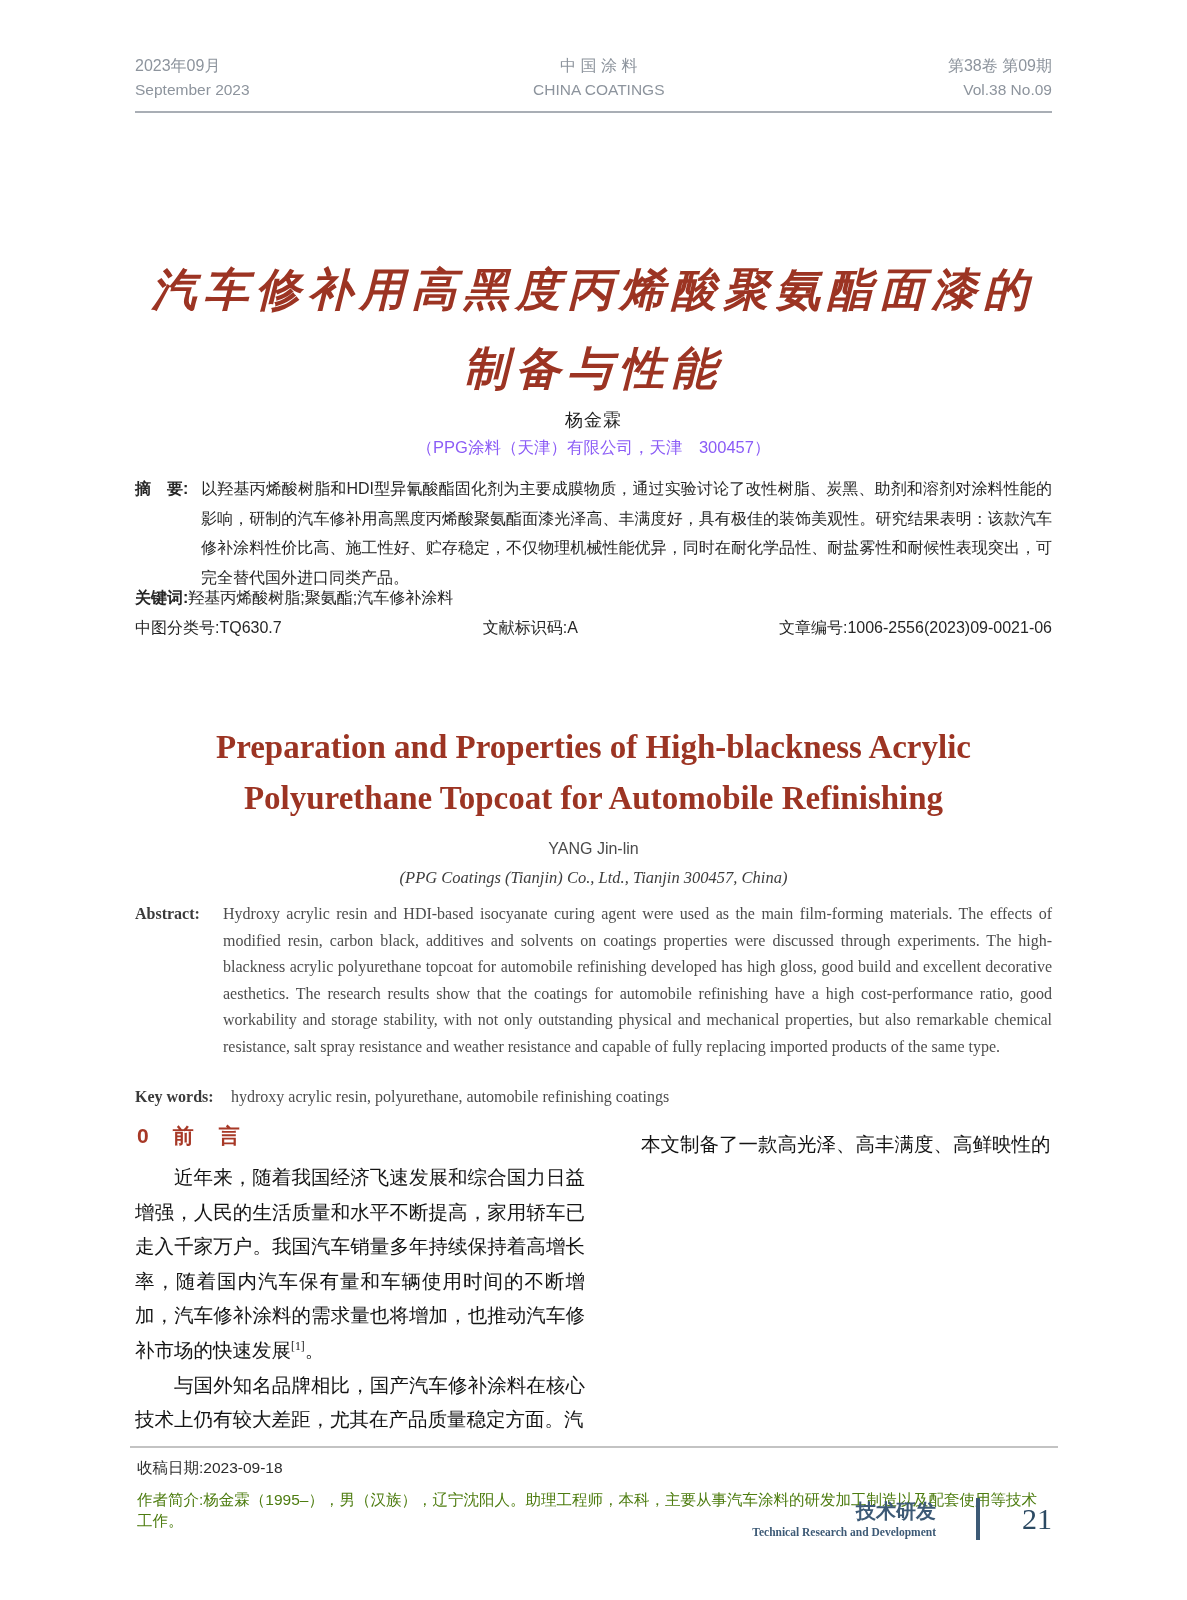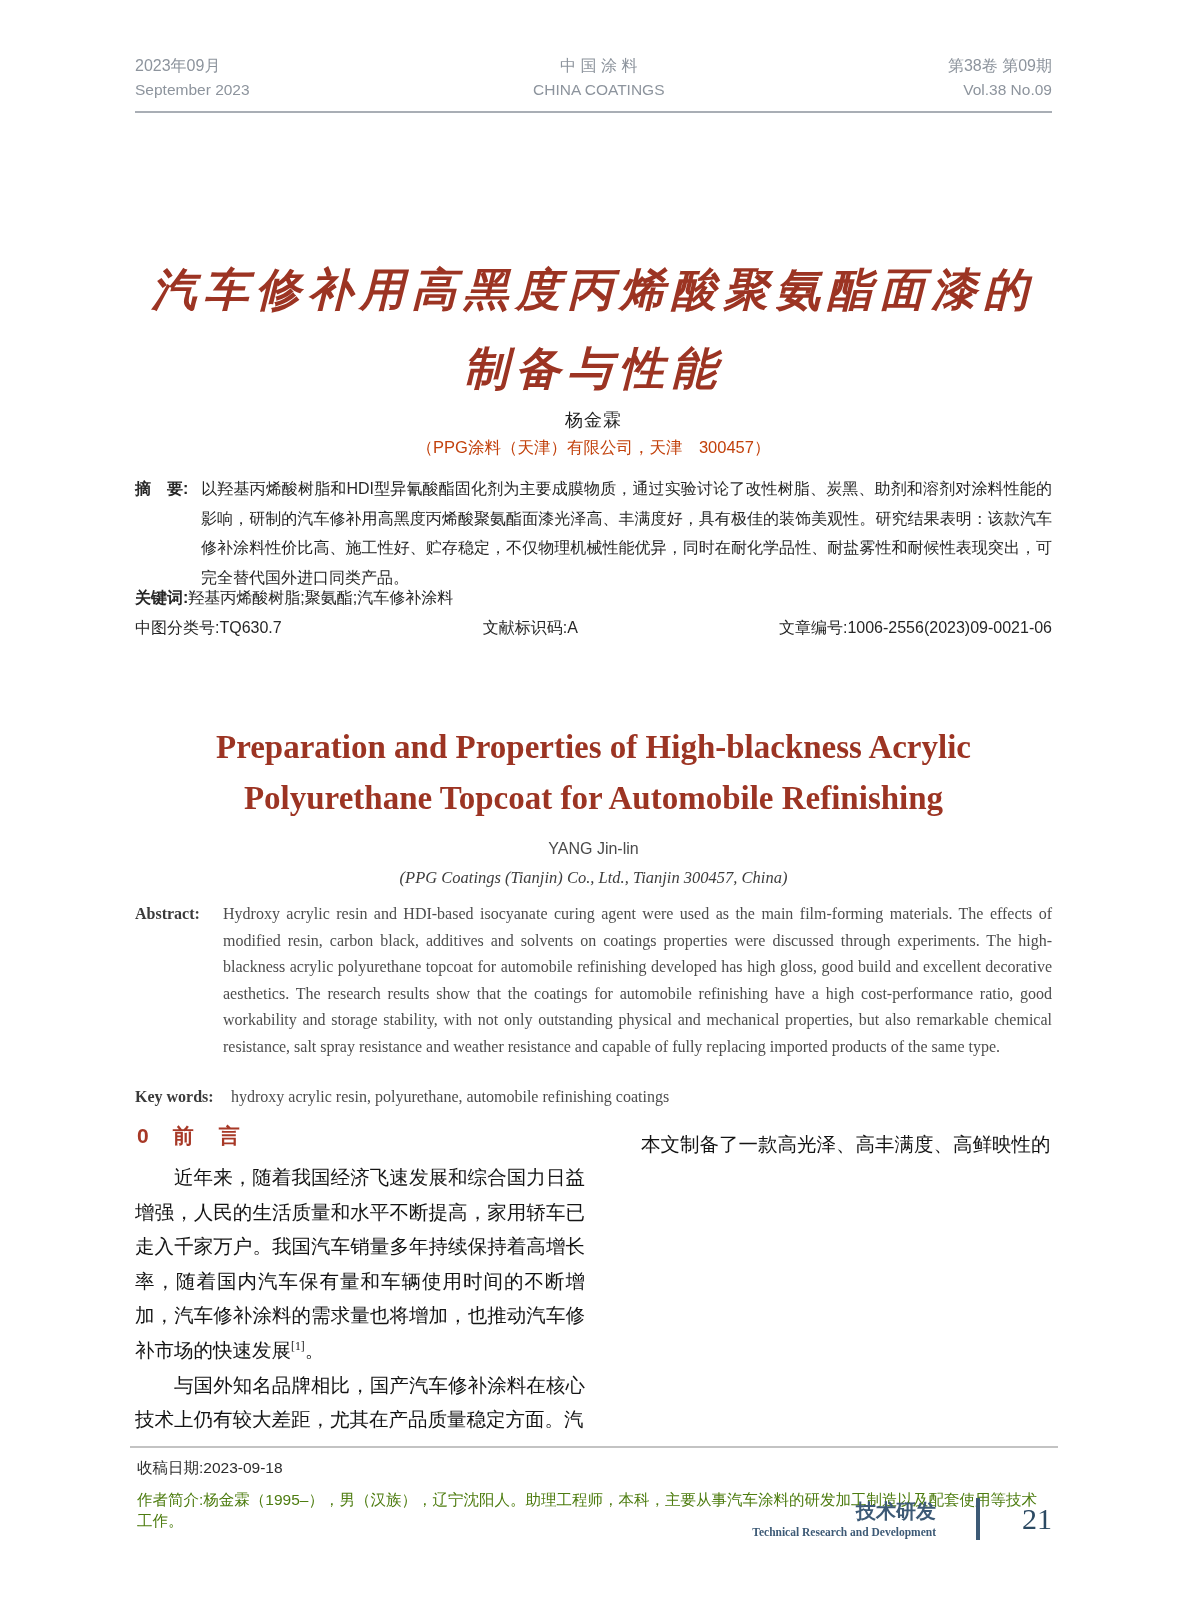--- a/index.html
+++ b/index.html
@@ -32,21 +32,21 @@
     position:absolute; top:250px; left:0; width:1187px;
     text-align:center; color:#9c3423; font-weight:bold;
     font-size:45px; line-height:79px; letter-spacing:7px;font-style:italic;
   }
   .zh-author {
     position:absolute; top:408px; left:0; width:1187px;
     text-align:center; font-size:18px; color:#1f1f1f; letter-spacing:1px;
   }
   .zh-affil {
     position:absolute; top:437px; left:0; width:1187px;
-    text-align:center; font-size:16.5px; color:#c2410c;
+    text-align:center; font-size:16.5px; color:#8b5cf6;
   }
 
   
   .hang { position:absolute; left:135px; width:917px; }
   .abs-zh {
     top:474px; font-size:16px; line-height:29.5px; color:#262626;
     text-align:justify; padding-left:66px;
   }
   .abs-zh .lbl { display:inline-block; width:66px; margin-left:-66px; font-weight:bold; }
   .kw-zh {

